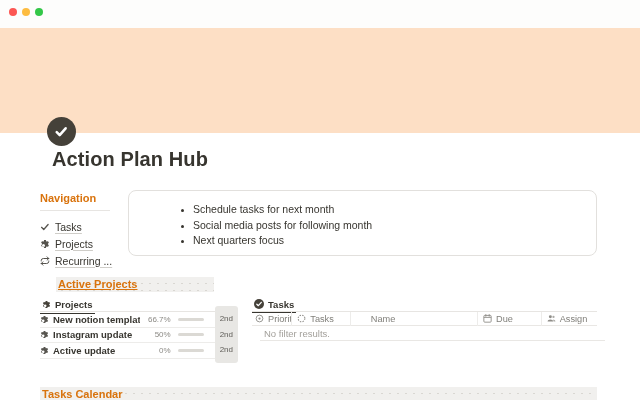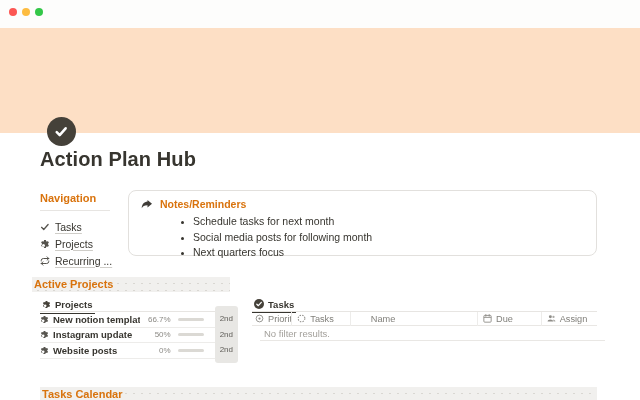--- a/index.html
+++ b/index.html
@@ -11,42 +11,42 @@
   .titlebar { position:absolute; left:0; top:0; width:640px; height:28px; background:#fdfdfc; }
   .dot { position:absolute; top:8px; width:8px; height:8px; border-radius:50%; }
   .dot.red { left:9px; background:#fc5753; }
   .dot.yellow { left:22px; background:#fdbc40; }
   .dot.green { left:35px; background:#33c748; }
 
   
   .cover { position:absolute; left:0; top:28px; width:640px; height:105px; background:#fddfc5; }
   .page-icon { position:absolute; left:47px; top:117px; width:29px; height:29px; border-radius:50%;
                background:#454139; display:flex; align-items:center; justify-content:center; }
-  .page-title { position:absolute; left:40px; top:148px; font-size:20px; font-weight:700; color:#37352f; letter-spacing:.1px; }
+  .page-title { position:absolute; left:52px; top:148px; font-size:20px; font-weight:700; color:#37352f; letter-spacing:.1px; }
 
   
   .nav { position:absolute; left:40px; top:192px; width:86px; }
   .nav-header { font-size:11px; font-weight:700; color:#d9730d; padding-bottom:6px; border-bottom:1px solid #e7e5e2; width:70px; }
   .nav-items { margin-top:7px; }
   .nav-item { display:flex; align-items:center; gap:5px; height:17px; color:#37352f; font-size:10.5px; cursor:pointer; }
   .nav-item .lbl { text-decoration:underline; text-decoration-color:#cfcdc8; text-underline-offset:2px; text-decoration-thickness:1px; }
   .nav-item svg { color:#55534d; flex:0 0 auto; }
 
   
   .callout { position:absolute; left:128px; top:190px; width:469px; height:66px; border:1px solid #e2e0dd; border-radius:8px; background:#fff; padding:7px 12px; }
   .callout-title { display:flex; align-items:center; gap:7px; font-size:10.5px; font-weight:700; color:#d9730d; }
   .callout-title svg { color:#3f3c37; }
   .callout ul { margin:4px 0 0 0; padding-left:52px; list-style:disc; }
   .callout li { font-size:10.5px; color:#37352f; line-height:15.5px; }
   .callout li::marker { color:#37352f; font-size:9px; }
 
   
   .strip { position:absolute; height:15px; line-height:15px; background:#f1f0ee; color:#d9730d; font-size:11px; font-weight:700; padding-left:2px;
            background-image:radial-gradient(circle, #d9d7d2 0.6px, transparent 0.8px); background-size:8px 7px; background-position:2px 3px; }
-  .strip-left { left:32px; top:277px; width:198px; }
+  .strip-left { left:56px; top:277px; width:158px;text-decoration:underline; }
   .strip-right { left:252px; top:277px; width:345px; }
   .strip-cal { left:40px; top:387px; width:557px; }
 
   
   .tabbar { position:absolute; height:17px; border-bottom:1px solid #e7e5e2; }
   .tabbar-left { left:40px; top:295px; width:198px; }
   .tabbar-right { left:252px; top:295px; width:345px; }
   .tab { display:inline-flex; align-items:center; gap:4px; font-size:9.5px; font-weight:700; color:#37352f; height:17px; padding:0 2px; border-bottom:1.5px solid #37352f; cursor:pointer; }
   .tab svg { color:#454139; }
 
@@ -149,26 +149,20 @@
       <div class="nav-item">
         <svg width="10" height="10">
             <use href="#ic-recurring"></use>
           </svg>
         <span class="lbl">Recurring ...</span>
       </div>
     </div>
   </div>
 
   <div class="callout">
-    <div class="callout-title">
-      <svg width="12" height="12">
-          <use href="#ic-forward"></use>
-        </svg>
-      <span>Notes/Reminders</span>
-    </div>
     <ul>
       <li>Schedule tasks for next month</li>
       <li>Social media posts for following month</li>
       <li>Next quarters focus</li>
     </ul>
   </div>
 
   <div class="strip strip-left">Active Projects</div>
 
   <div class="tabbar tabbar-left">
@@ -196,21 +190,21 @@
         </svg>
       <span class="pname">Instagram update</span>
       <span class="ppct">50%</span>
       <span class="pbar"><span class="pfill" style="width: 50%;"></span></span>
       <span class="pchip">2nd</span>
     </div>
     <div class="prow">
       <svg width="9" height="9">
           <use href="#ic-gear"></use>
         </svg>
-      <span class="pname">Website posts</span>
+      <span class="pname">Active update</span>
       <span class="ppct">0%</span>
       <span class="pbar"><span class="pfill" style="width: 0%;"></span></span>
       <span class="pchip">2nd</span>
     </div>
   </div>
 
 
   <div class="tabbar tabbar-right">
     <div class="tab">
       <svg width="10" height="10">

